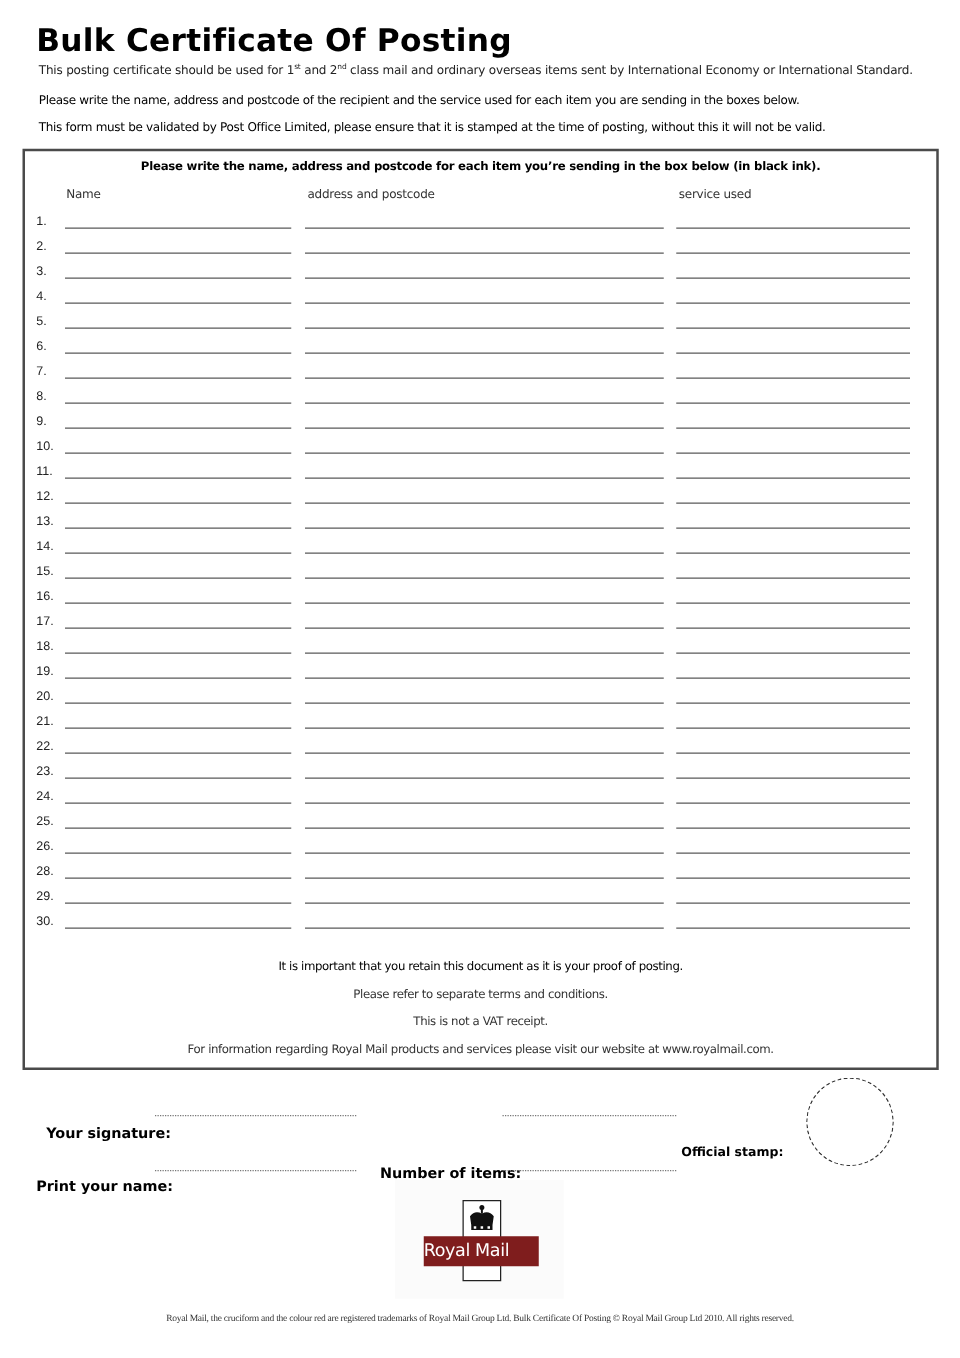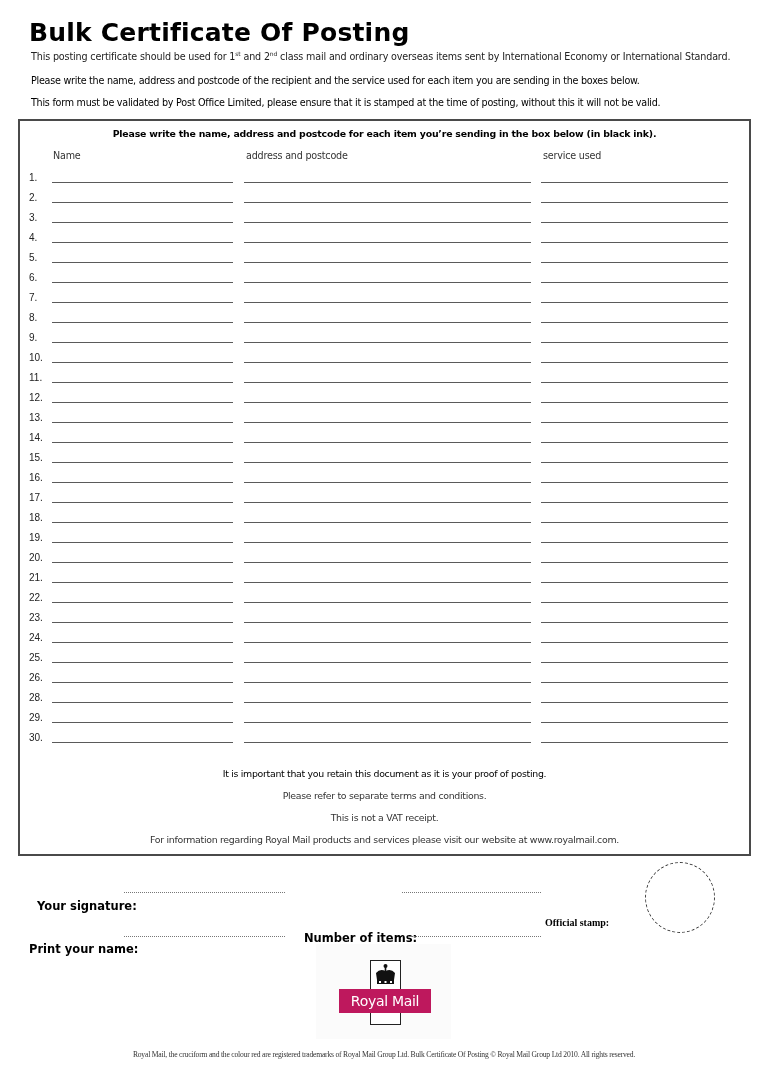--- a/index.html
+++ b/index.html
@@ -29,26 +29,26 @@
     .row .line.svc  { left: 521px; width: 187px; }
 
     .notes { position: absolute; left: 0; right: 0; top: 647px; text-align: center; }
     .note { font-size: 9.4px; color: #333; height: 22px; letter-spacing: -0.3px; }
     .note.bold { color: #000; font-weight: normal; }
 
     .sig-label { position: absolute; font-size: 11.5px; font-weight: bold; color: #000; white-space: nowrap; margin-top: 20px; }
     .dots { position: absolute; height: 0; border-bottom: 1px dotted #777; }
 
     .stamp-circle { position: absolute; left: 645px; top: 862px; width: 70px; height: 71px; border: 1.6px dashed #333; border-radius: 50%; }
-    .stamp-label { position: absolute; left: 545px; top: 917px; font-size: 10px; font-weight: bold; color: #000; font-family: Liberation Serif, serif; }
+    .stamp-label { position: absolute; left: 545px; top: 917px; font-size: 10px; font-weight: bold; color: #000; }
 
     .logo-area { position: absolute; left: 316px; top: 944px; width: 135px; height: 95px; background: #fbfbfb; }
     .logo-cross { position: absolute; left: 370px; top: 960px; width: 31px; height: 65px; border: 1.5px solid #222; background: #fff; }
     .logo-crown { position: absolute; left: 372px; top: 963px; width: 27px; height: 24px; }
-    .logo-band { position: absolute; left: 339px; top: 989px; width: 92px; height: 24px; background: #be185d; color: #fff; font-size: 14px; text-align: center; line-height: 24px; font-family: "DejaVu Sans", sans-serif; letter-spacing: -0.3px; }
+    .logo-band { position: absolute; left: 339px; top: 989px; width: 92px; height: 24px; background: #7f1d1d; color: #fff; font-size: 14px; text-align: left; line-height: 24px; font-family: "DejaVu Sans", sans-serif; letter-spacing: -0.3px; }
 
     .footer { position: absolute; left: 0; right: 0; top: 1050px; text-align: center; font-size: 7.6px; color: #333; letter-spacing: -0.2px; font-family: Liberation Serif, serif; }
   </style>
 </head>
 <body>
 
 <div class="title">Bulk Certificate Of Posting</div>
 
 <div class="intro l1"><span>This posting certificate should be used for 1</span><sup>st</sup><span> and 2</span><sup>nd</sup><span> class mail and ordinary overseas items sent by International Economy or International Standard.</span></div>
 <div class="intro l2">Please write the name, address and postcode of the recipient and the service used for each item you are sending in the boxes below.</div>

